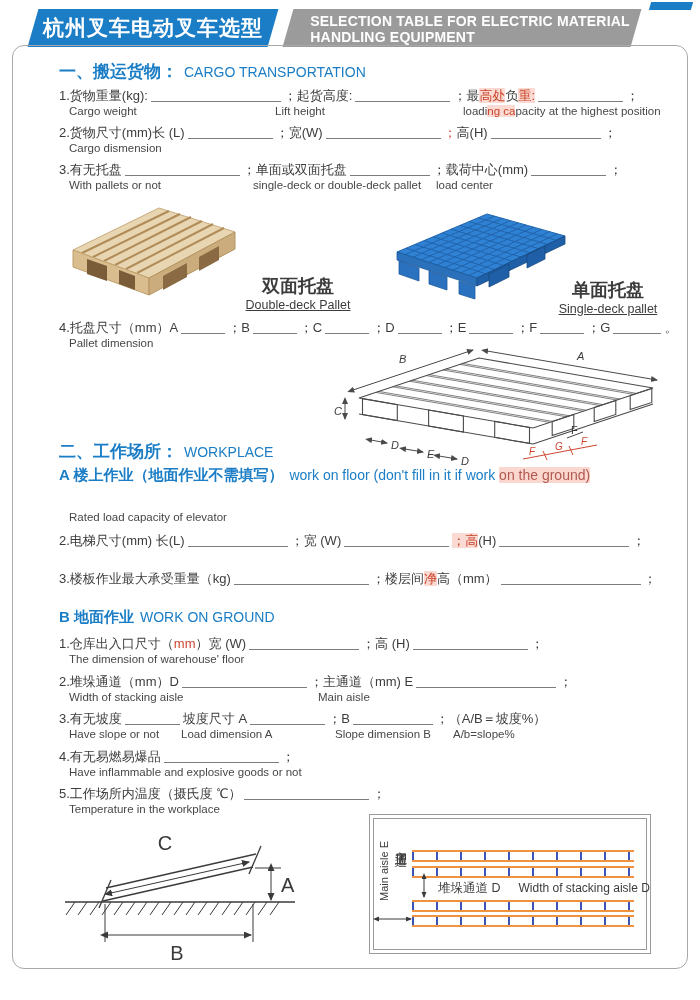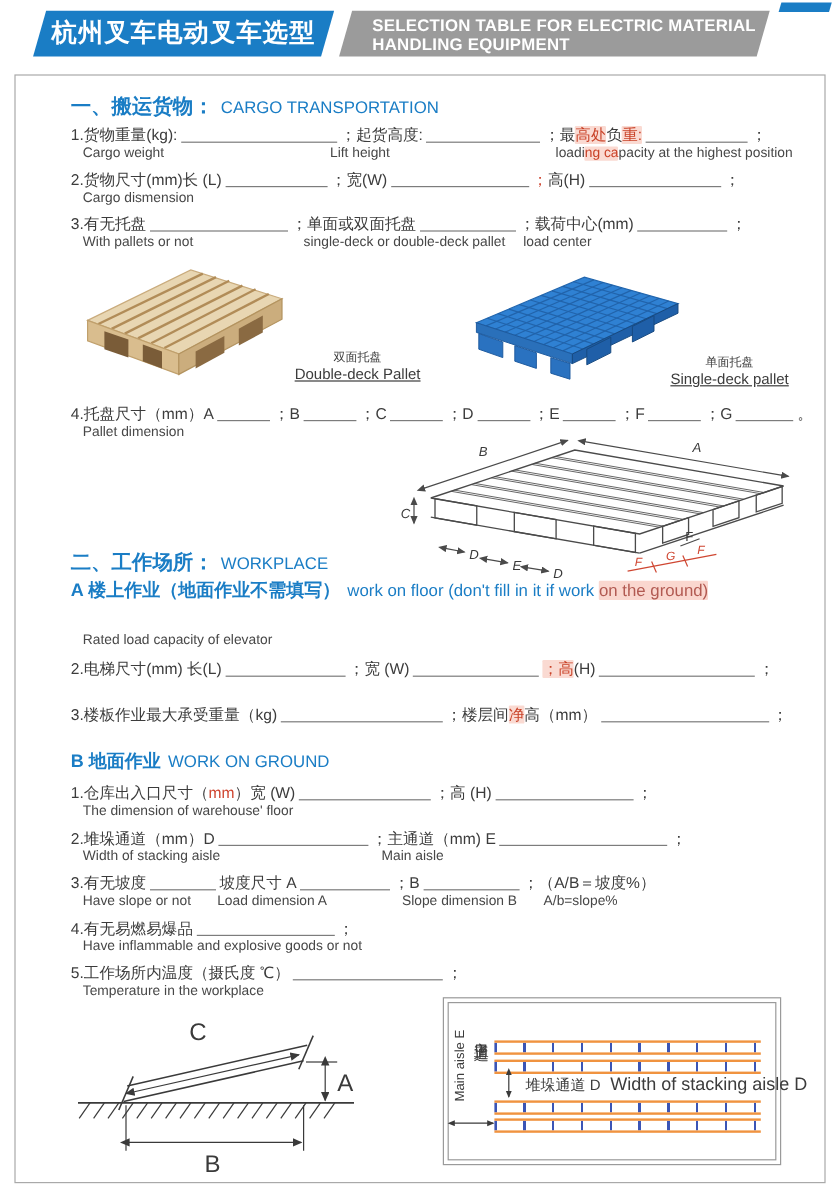--- a/index.html
+++ b/index.html
@@ -5,54 +5,54 @@
   html,body{margin:0;padding:0;background:#fff;}
   .page{position:relative;width:700px;height:1000px;background:#fff;overflow:hidden;
         font-family:"Liberation Sans",sans-serif;}
   
   .hdr-blue{position:absolute;left:33px;top:9px;width:240px;height:38px;background:#1a7dc5;transform:skewX(-16deg);}
   .hdr-blue .t{transform:skewX(16deg);display:block;color:#fff;font-weight:bold;font-size:21px;line-height:38px;text-align:center;letter-spacing:1px;}
   .hdr-gray{position:absolute;left:288px;top:9px;width:348px;height:38px;background:#9b9b9b;transform:skewX(-16deg);}
   .hdr-gray .t{transform:skewX(16deg);display:block;color:#fff;font-weight:bold;font-size:14px;line-height:16px;padding:4px 0 0 22px;letter-spacing:.2px;}
   .hdr-accent{position:absolute;left:650px;top:2px;width:42px;height:8px;background:#1a7dc5;transform:skewX(-16deg);}
   
-  .main{position:absolute;left:12px;top:62px;width:674px;height:922px;border:1.5px solid #a9a9a9;border-radius:0;}
+  .main{position:absolute;left:12px;top:45px;width:674px;height:922px;border:1.5px solid #a9a9a9;border-radius:12px;}
   
   .sh{position:absolute;left:46px;white-space:nowrap;}
   .sh .cn{font-weight:bold;font-size:17px;color:#1a7dc5;}
   .sh .en{font-size:14px;color:#1a7dc5;margin-left:6px;}
   .sh2 .cn{font-size:15px;}
   .sh2 .en{font-size:14px;}
   
   .fline{position:absolute;left:46px;white-space:nowrap;font-size:13px;color:#3c3c3c;}
   .fsub{position:absolute;left:0;top:0;width:100%;height:14px;font-size:11.5px;color:#474747;}
   .fsub>span{position:absolute;white-space:nowrap;}
   .bl{display:inline-block;border-bottom:1px solid #7c7c7c;height:12px;margin:0 3px;vertical-align:-2px;}
   .rd{color:#cf4631;}
   .rh{color:#c94228;background:rgba(238,122,95,.28);border-radius:1px;}
   .rh-b{color:#b25a52;background:rgba(238,122,95,.30);border-radius:1px;}
   i{font-style:normal;}
   
   .plabel{position:absolute;text-align:center;color:#3c3c3c;}
-  .plabel .cn{font-size:10px;display:block;}
+  .plabel .cn{font-size:18px;display:block;font-weight:bold;}
   .plabel .en{font-size:12.5px;display:block;text-decoration:underline;}
   svg{position:absolute;overflow:visible;}
   .dim{fill:#3a3a3a;font-size:20px;}
   .dims{fill:#3a3a3a;font-size:11px;}
   .dimr{fill:#cf4631;font-size:10px;font-style:italic;}
   
   .rackbox{position:absolute;left:356px;top:768px;width:280px;height:138px;border:1px solid #9a9a9a;}
   .rackbox .inner{position:absolute;left:3px;top:3px;right:3px;bottom:3px;border:1px solid #9a9a9a;}
   .rack-row{position:absolute;left:42px;width:222px;height:8px;border-top:2px solid #f09340;border-bottom:2px solid #f09340;
             background:repeating-linear-gradient(90deg,#3b55b5 0 2px,transparent 2px 24px);}
   .vtext-cn{position:absolute;left:22px;top:26px;writing-mode:vertical-rl;font-size:12.5px;color:#3c3c3c;letter-spacing:2px;}
   .vtext-en{position:absolute;left:8px;top:26px;writing-mode:vertical-rl;transform:rotate(180deg);font-size:11px;color:#3c3c3c;}
   .racklbl{position:absolute;left:68px;top:63px;white-space:nowrap;color:#3c3c3c;}
   .racklbl .cn{font-size:12.5px;}
-  .racklbl .en{font-size:15px;margin-left:8px;}
+  .racklbl .en{font-size:12px;margin-left:18px;}
 </style>
 </head>
 <body>
 
 <div class="page">
 
   <div class="hdr-blue">
     <span class="t">杭州叉车电动叉车选型</span>
   </div>
   <div class="hdr-gray">

